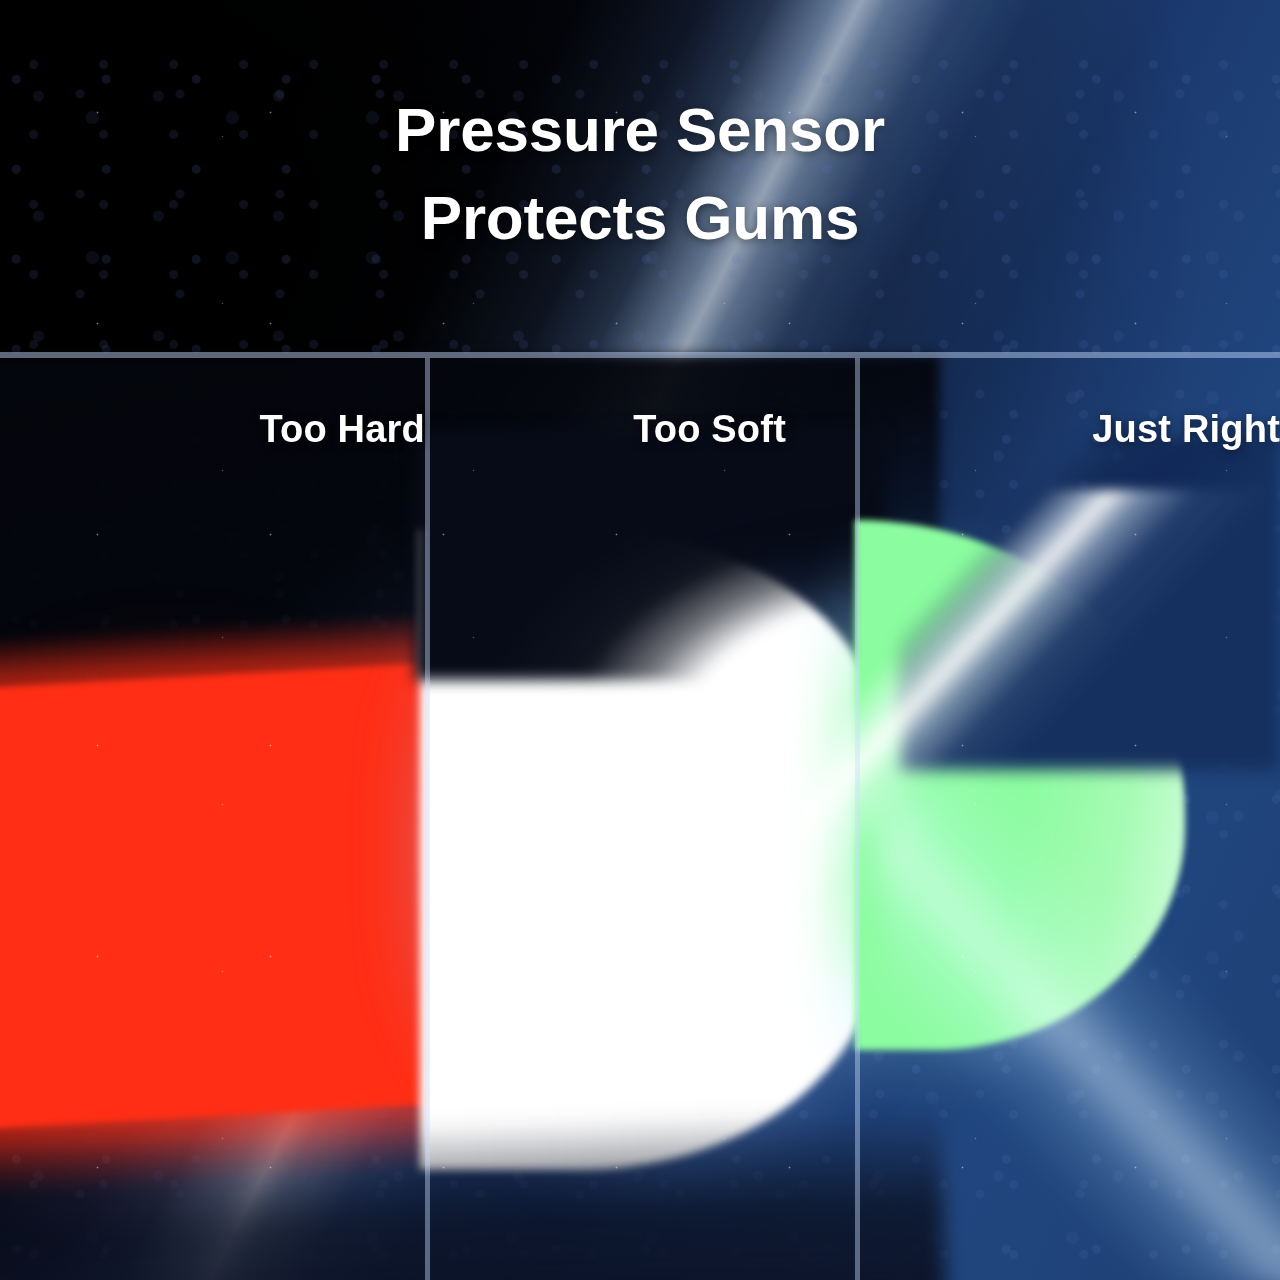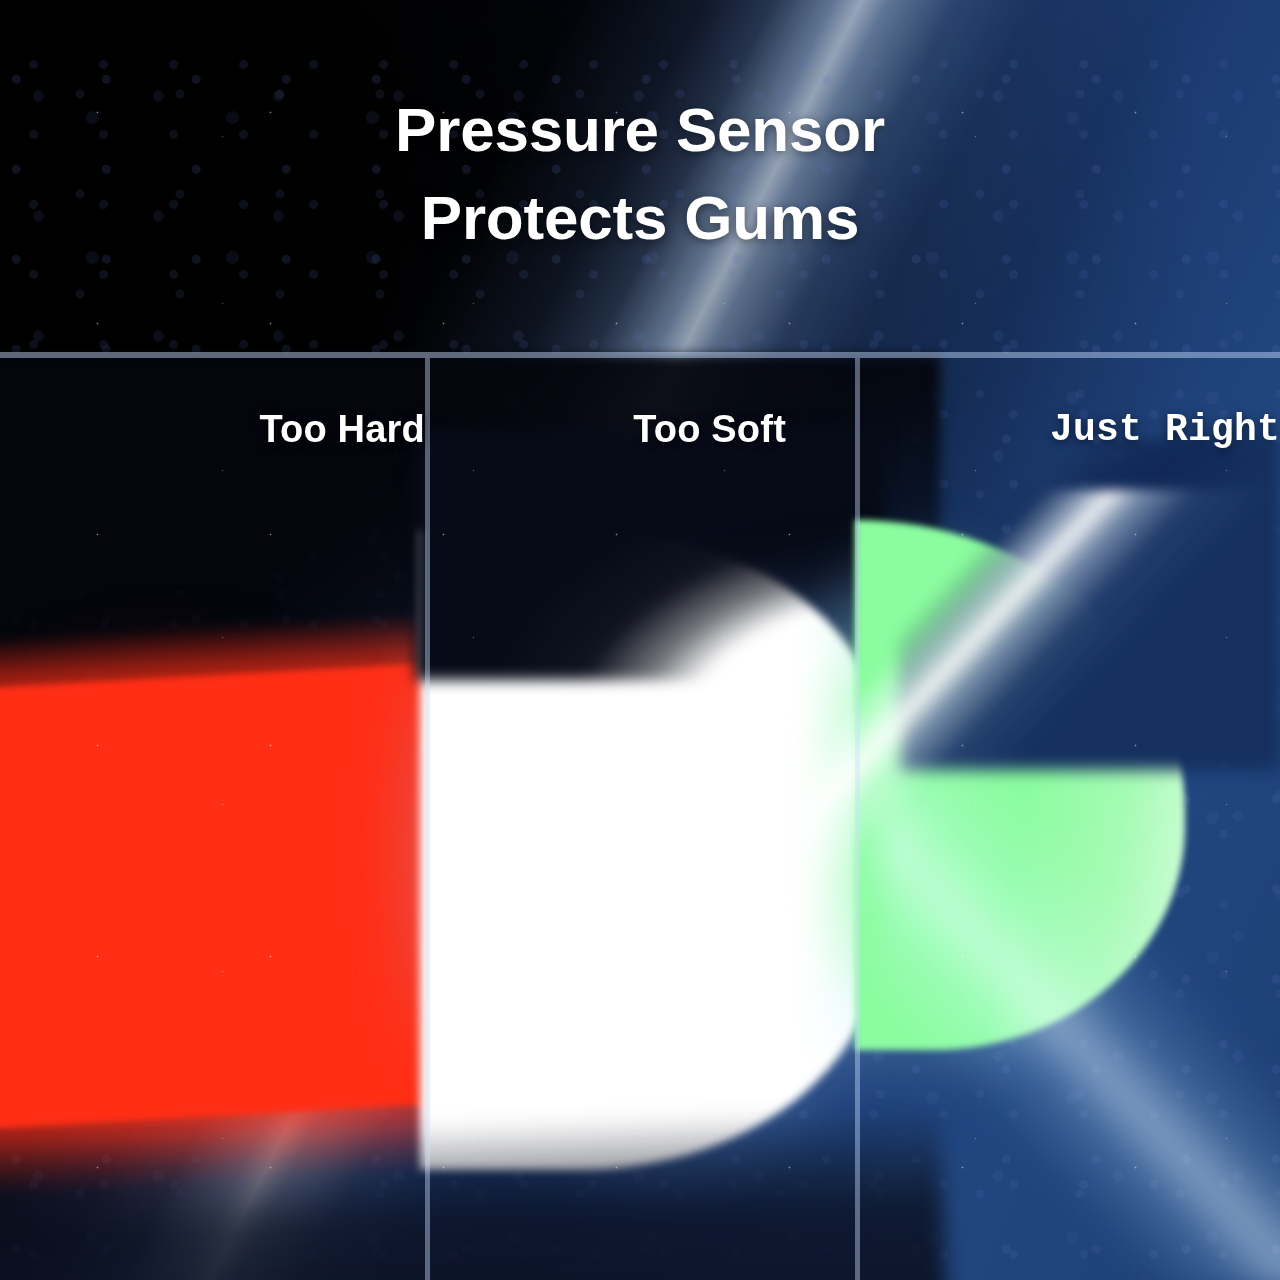--- a/index.html
+++ b/index.html
@@ -310,21 +310,21 @@
     top: 408px;
     color: #ffffff;
     font-size: 38px;
     font-weight: bold;
     letter-spacing: 0.2px;
     text-align: right;
     text-shadow: 0 2px 8px rgba(0,0,0,0.55);
   }
   #label-too-hard  { left: 0px;   width: 425px; }
   #label-too-soft  { left: 425px; width: 361px; }
-  #label-just-right{ left: 855px; width: 425px; font-family: Liberation Mono, monospace; }
+  #label-just-right{ left: 855px; width: 425px; }
 </style>
 </head>
 <body>
 
 <div id="stage">
 
   <div class="layer" id="bg-base"></div>
   <div class="layer" id="bg-dark-left"></div>
   <div class="layer" id="bg-streak2"></div>
   <div class="layer" id="bg-streak"></div>

